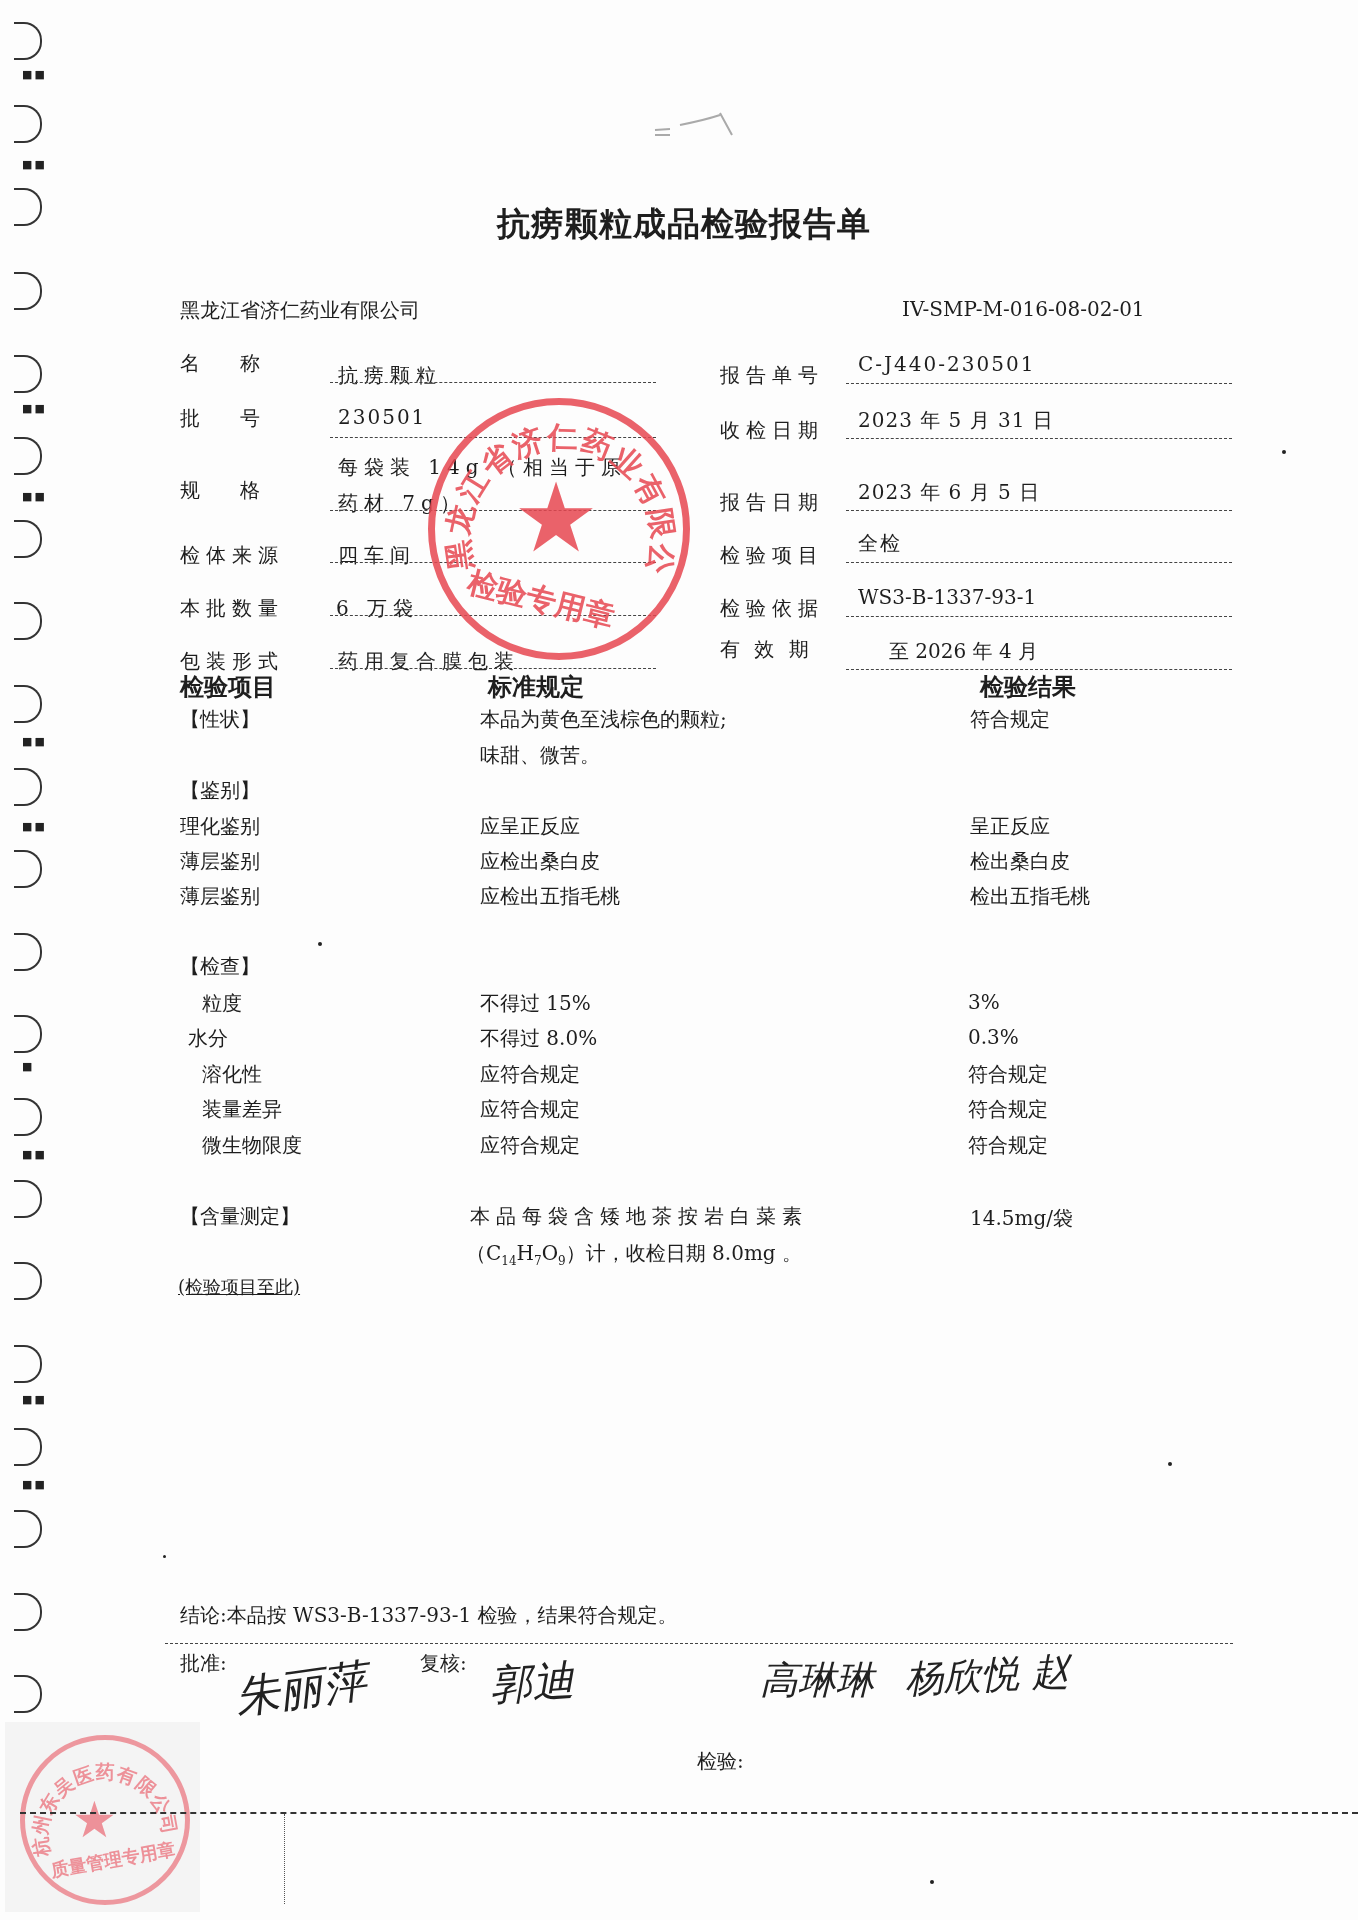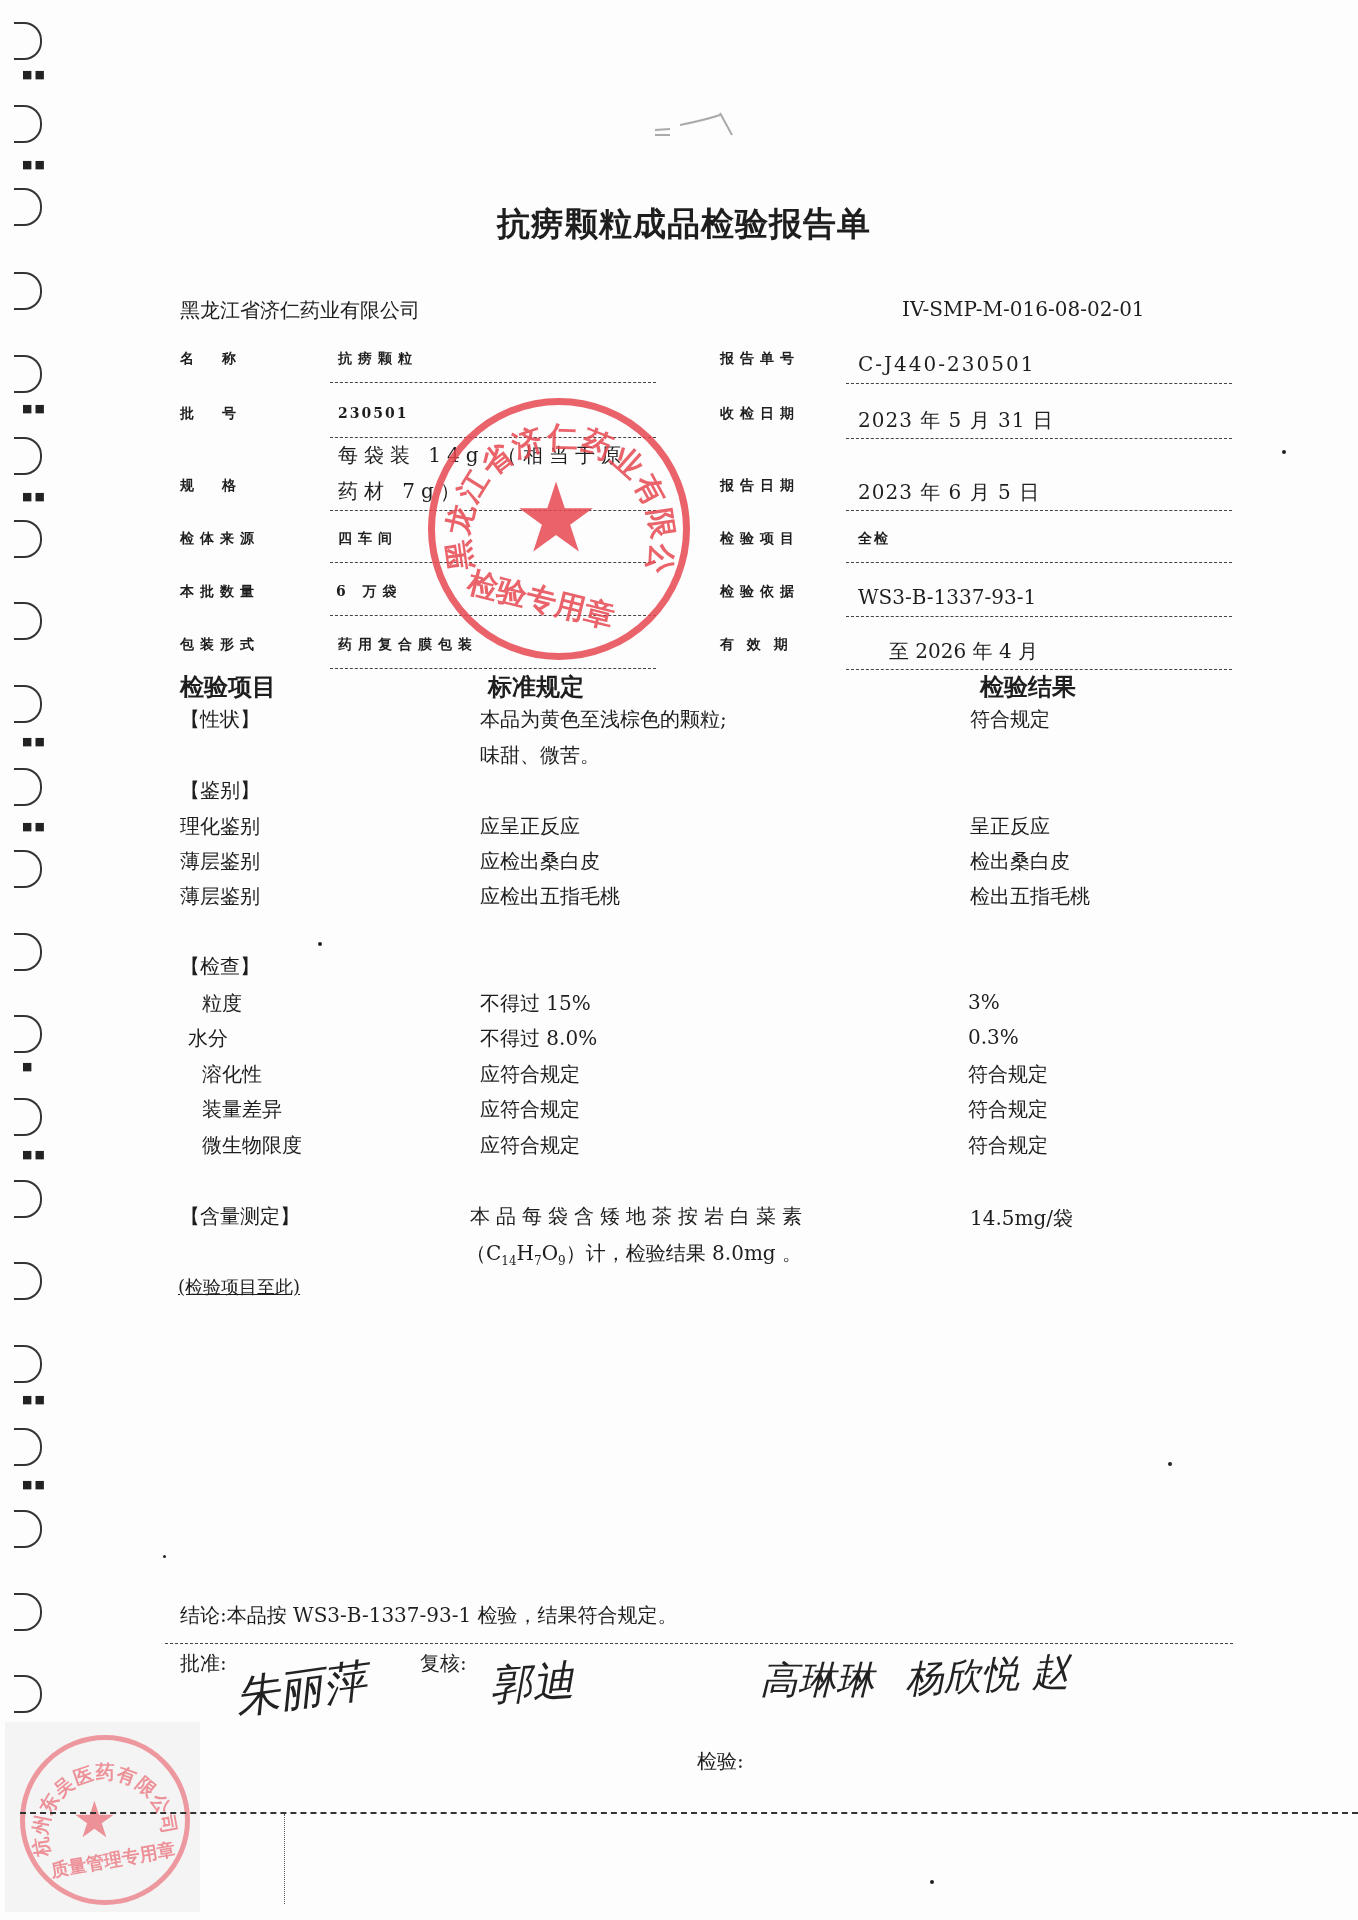--- a/index.html
+++ b/index.html
@@ -4,23 +4,23 @@
 <style>
   html, body { margin: 0; padding: 0; }
   body {
     width: 1358px; height: 1920px; position: relative; overflow: hidden;
     background: #fdfdfd;
     font-family: "DejaVu Serif", "Liberation Serif", serif;
     color: #1e1e1e;
   }
   .abs { position: absolute; white-space: nowrap; }
   .title { font-family: "DejaVu Sans", sans-serif; font-size: 33px; font-weight: bold; letter-spacing: 1px; }
-  .f22 { font-size: 14px; font-weight: bold; }
+  .f22 { font-size: 20px; }
   .f20 { font-size: 20px; }
-  .spaced { letter-spacing: 6px; }
+  .spaced { letter-spacing: 6px; margin-top: 12px; }
   .uline { position: absolute; height: 0; border-top: 1.5px dashed #444; }
   .hdr { font-family: "DejaVu Sans", sans-serif; font-size: 24px; font-weight: bold; }
   .hole {
     position: absolute; width: 26px; height: 34px; left: 14px;
     border: 2px solid #333; border-left: none; border-radius: 0 18px 18px 0;
   }
   .hole-mark { position: absolute; left: 22px; font-size: 11px; font-weight: bold; color: #222; font-family: "DejaVu Sans", sans-serif; letter-spacing: 2px; }
   .stamp { position: absolute; border-radius: 50%; border: 7px solid rgba(230,70,80,0.85); }
   .stamp-text { position: absolute; color: rgba(230,70,80,0.85); font-family: "DejaVu Sans", sans-serif; font-weight: bold; }
   .star { position: absolute; color: rgba(230,70,80,0.85); }
@@ -189,21 +189,21 @@
 </div>
 <div>
   <div class="abs f20" style="left:202px;top:1132px">微生物限度</div>
   <div class="abs f20" style="left:480px;top:1132px">应符合规定</div>
   <div class="abs f20" style="left:968px;top:1132px">符合规定</div>
 </div>
 
 <div class="abs f20" style="left:180px;top:1203px">【含量测定】</div>
 <div class="abs f20" style="left:470px;top:1203px;letter-spacing:6px">本品每袋含矮地茶按岩白菜素</div>
 <div class="abs f20 formula" style="left:466px;top:1240px">
-  <span>（C</span><sub>14</sub><span>H</span><sub>7</sub><span>O</span><sub>9</sub><span>）计，检验结果 8.0mg 。</span>
+  <span>（C</span><sub>14</sub><span>H</span><sub>7</sub><span>O</span><sub>9</sub><span>）计，收检日期 8.0mg 。</span>
 </div>
 <div class="abs f20" style="left:970px;top:1205px">14.5mg/袋</div>
 
 <div class="abs" style="left:178px;top:1275px;font-size:18px;text-decoration:underline">(检验项目至此)</div>
 
 <div class="abs f20" style="left:180px;top:1602px">结论:本品按 WS3-B-1337-93-1 检验，结果符合规定。</div>
 <div class="abs" style="left:165px;top:1643px;width:1068px;border-top:1.5px dashed #444"></div>
 
 <div class="abs f20" style="left:180px;top:1650px">批准:</div>
 <div class="sig" style="left:235px;top:1660px;font-size:44px;transform:rotate(-8deg)">朱丽萍</div>

